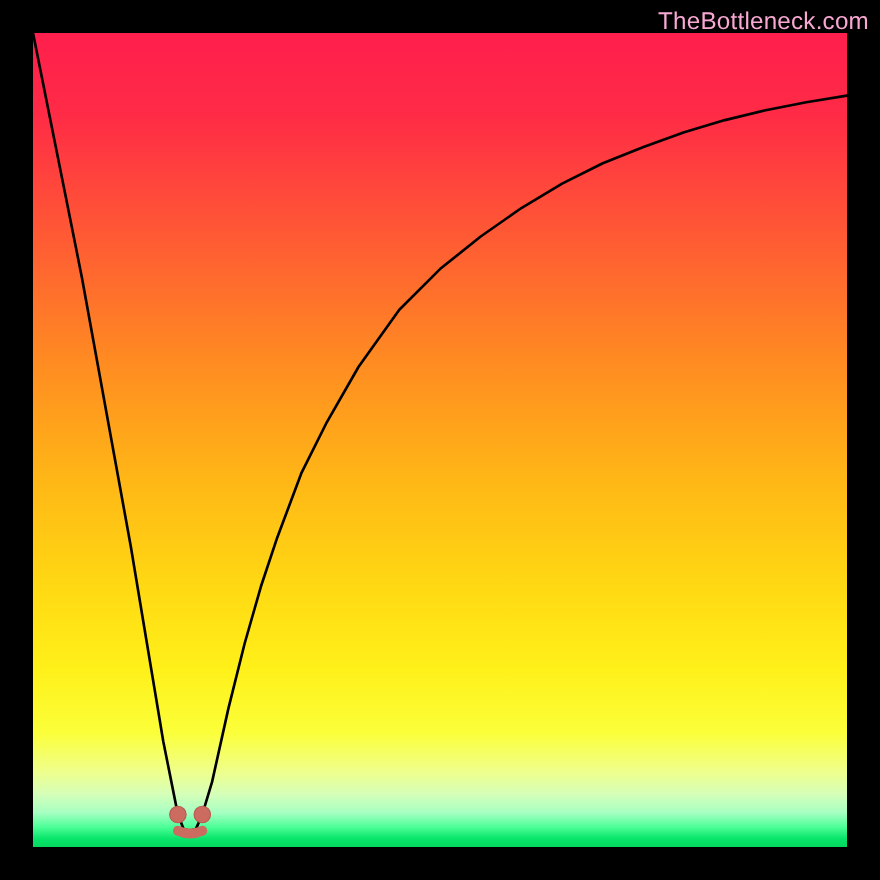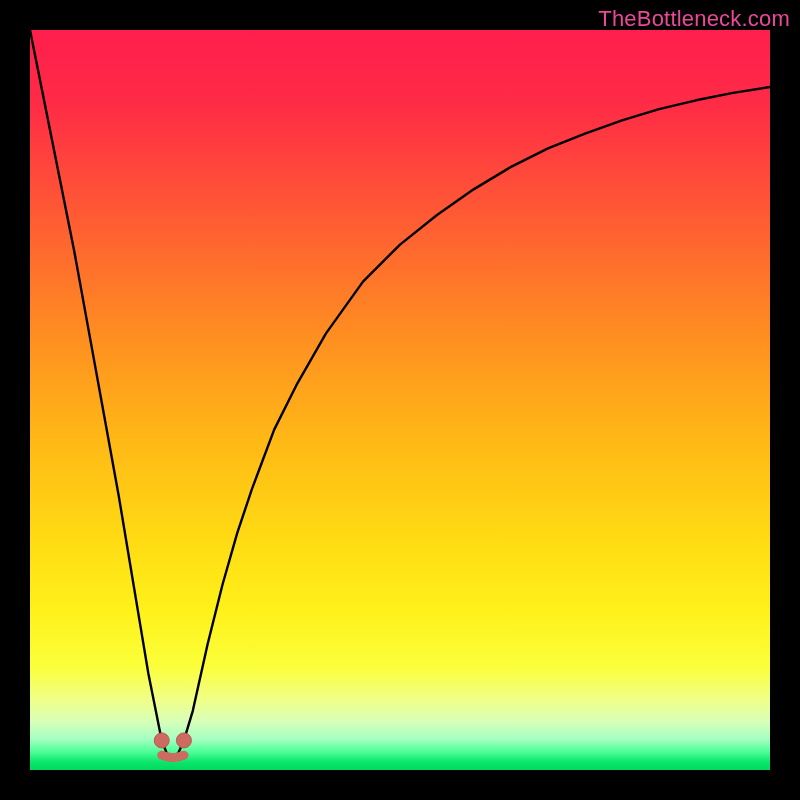--- a/index.html
+++ b/index.html
@@ -26,21 +26,21 @@
     overflow: hidden;
   }
   .gradient-bg {
     position: absolute;
     left: 0; top: 0; right: 0; bottom: 0;
   }
   .watermark {
     position: absolute;
     top: 6px;
     right: 10px;
-    color: #ec4899;
+    color: #f9a8d4;
     font-size: 22px;
     font-weight: 500;
     letter-spacing: 0.2px;
     user-select: none;
     pointer-events: none;
   }
   svg.curves {
     position: absolute;
     left: 0; top: 0;
     width: 740px; height: 740px;

